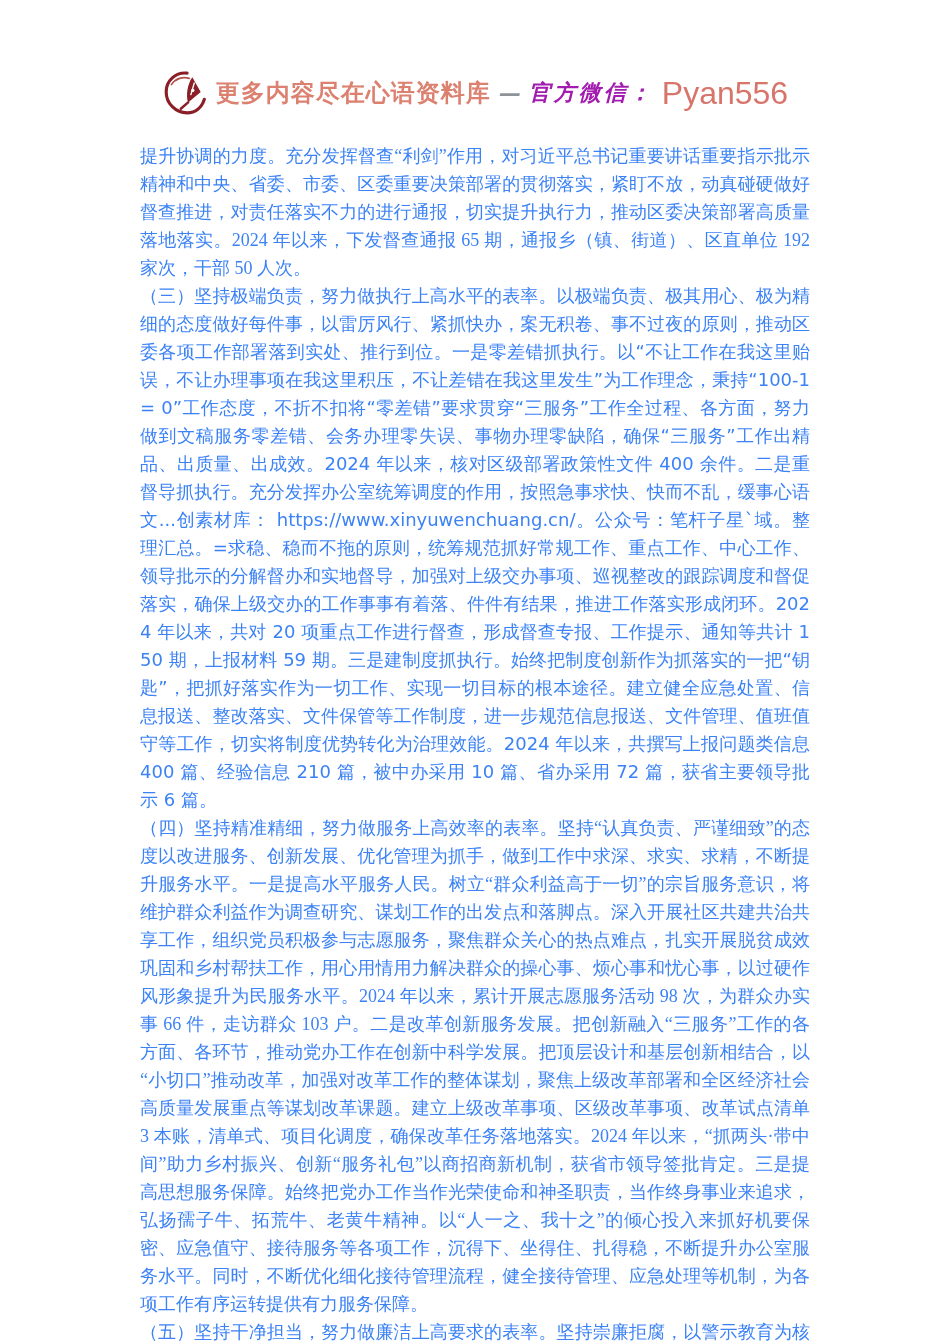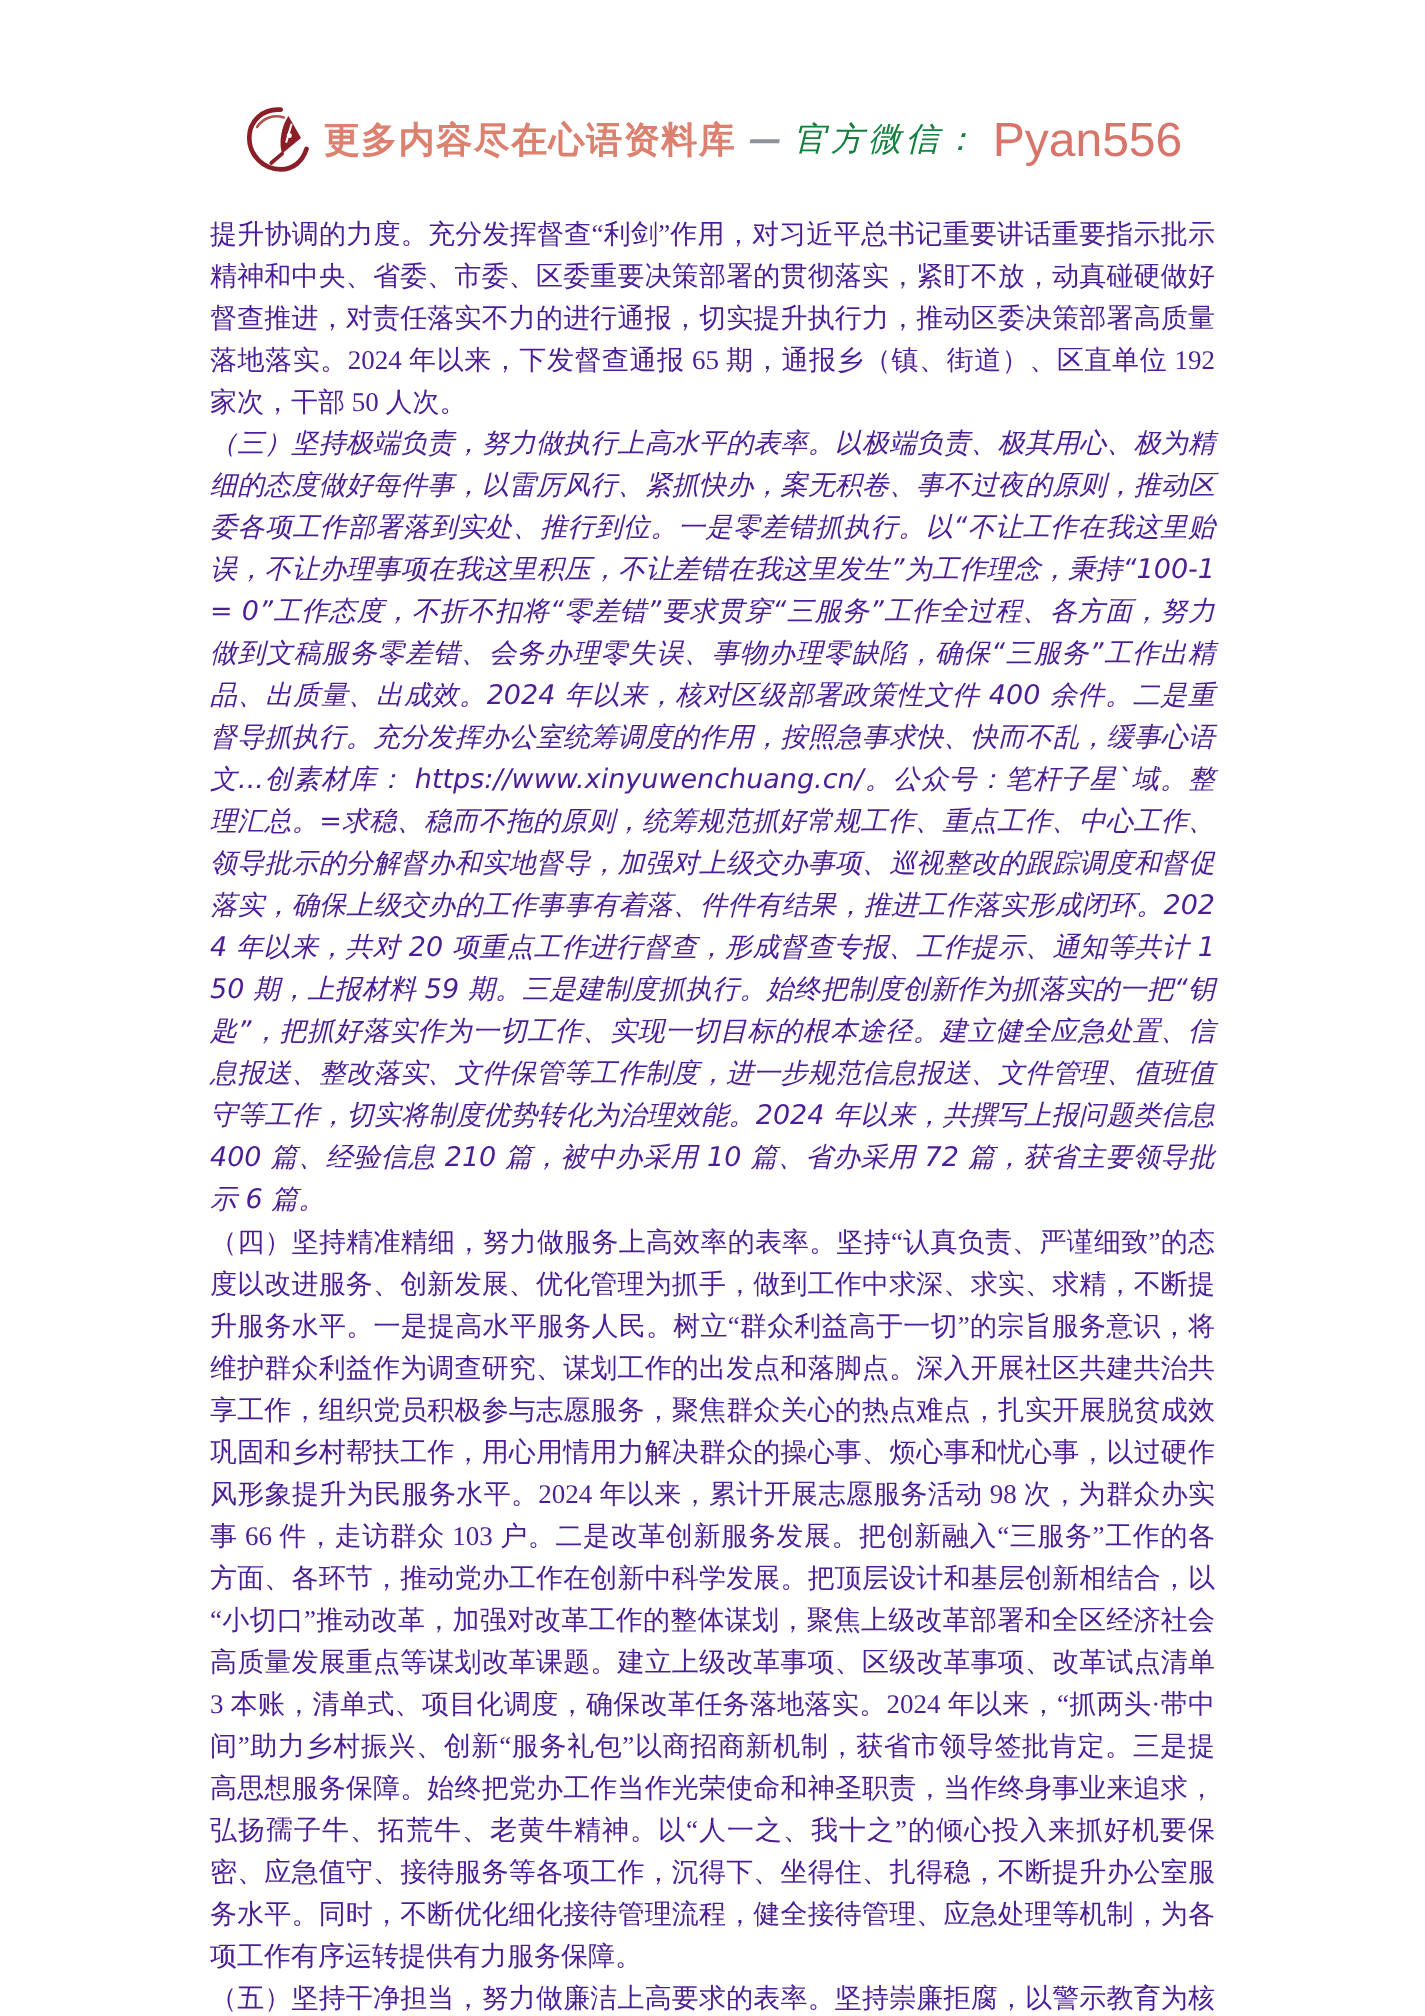--- a/index.html
+++ b/index.html
@@ -38,23 +38,23 @@
   .brand-tagline {
     font-family: "Liberation Serif", "DejaVu Serif", serif;
     font-weight: 700;
     font-size: 24px;
     color: #dc8170;
     letter-spacing: 1px;
   }
   .brand-label {
     font-family: "DejaVu Serif", "Liberation Serif", serif;
     font-style: italic;
-    font-weight: 400;
+    font-weight: 700;
     font-size: 22px;
-    color: #15803d;
+    color: #a21caf;
     letter-spacing: 3px;
   }
   .brand-dash {
     font-family: "DejaVu Serif", "Liberation Serif", serif;
     font-style: italic;
     font-weight: 700;
     font-size: 22px;
     color: #8d9399;
   }
   .brand-wechat-id {
@@ -65,31 +65,30 @@
   }
   
   .doc-body {
     flex: 1 1 auto;
   }
   .doc-body p {
     margin: 0;
     padding: 0;
     font-size: 18px;
     line-height: 28px;
-    color: #4c1d95;
+    color: #3b82f6;
     text-align: justify;
     text-justify: inter-ideograph;
     word-break: break-all;
   }
   .doc-body p.serif-par {
     font-family: "Liberation Serif", "DejaVu Serif", serif;
   }
   .doc-body p.rounded-par {
     font-family: "DejaVu Sans", "Liberation Sans", sans-serif;
-    font-style: italic;
   }
 </style>
 </head>
 <body>
 
 <div class="page">
 
   <div class="brand-row header">
     <span class="brand-logo">
       <svg viewBox="0 0 44 44" width="46" height="46" aria-hidden="true">

